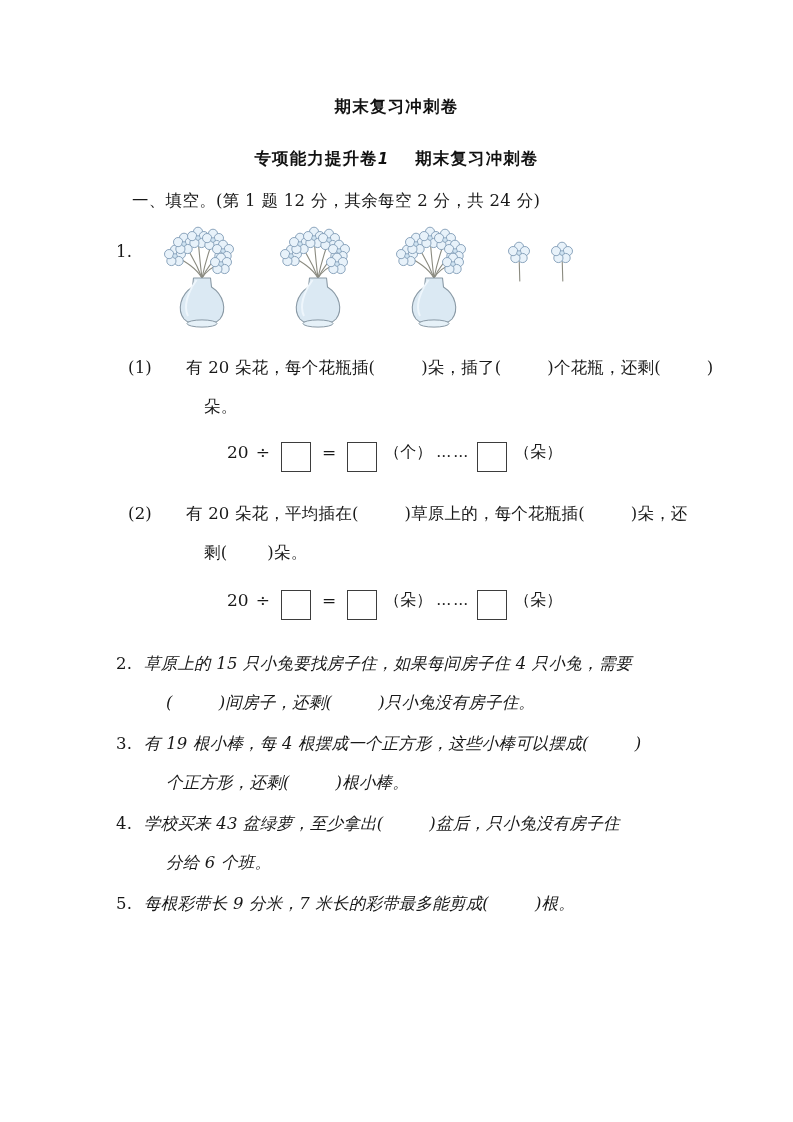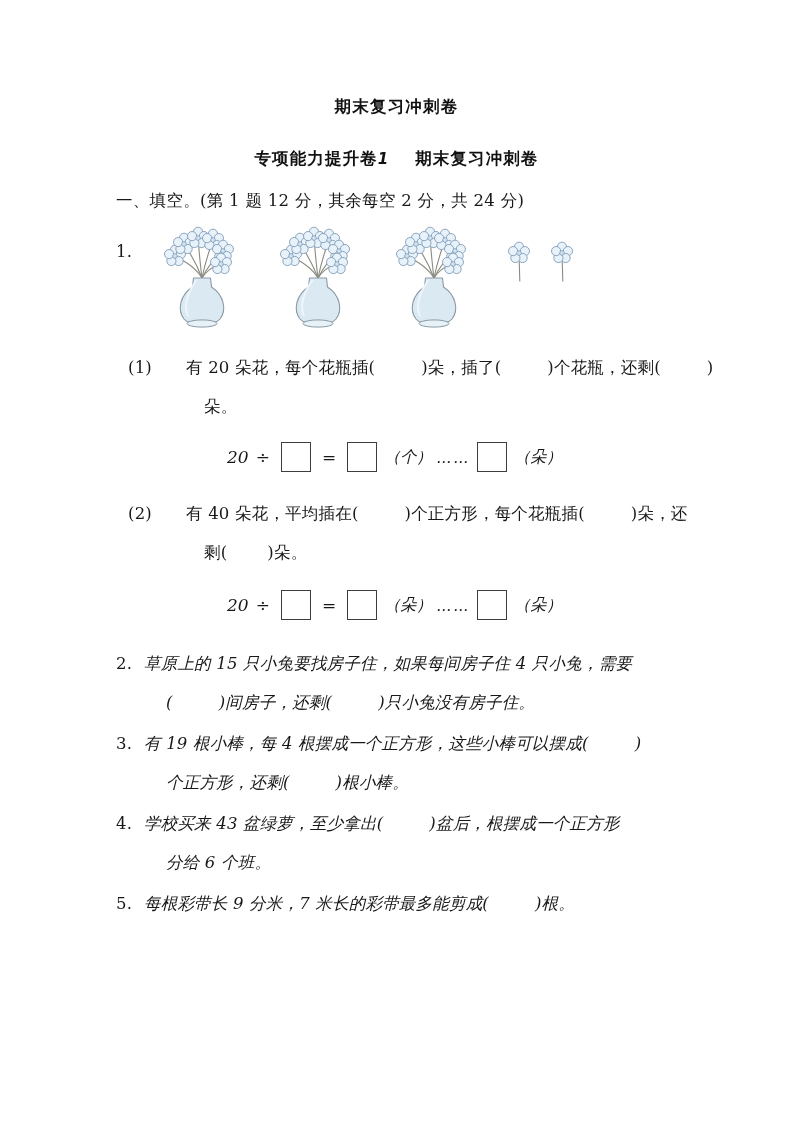--- a/index.html
+++ b/index.html
@@ -49,21 +49,21 @@
   }
   .doc-subtitle .gap { display: inline-block; width: 26px; }
   .doc-subtitle .idx {
     font-style: italic;
     font-size: 15px;
   }
 
   
   .section-head {
     position: absolute;
-    left: 116px;
+    left: 132px;
     top: 190px;
     font-size: 16.5px;
     letter-spacing: 0.3px;
     white-space: nowrap;
   }
 
   .q {
     position: absolute;
     font-size: 16.5px;
     line-height: 39px;
@@ -105,24 +105,22 @@
     display: block;
     margin-left: 30px;
   }
   .subq .body .ln { display: block; white-space: nowrap; margin-left: 28px; }
   .subq .body .ln.ind { padding-left: 18px; }
 
   
   .eq {
     position: absolute;
     display: flex;
-    align-items: center;
     font-size: 17px;
     white-space: nowrap;
-    font-style: italic;
   }
   .eq .op { margin: 0 6px; }
   .eq .lit { margin: 0 1px; }
   .eq .box {
     display: inline-block;
     width: 28px;
     height: 28px;
     border: 1.3px solid #3d3d3d;
     background: #fff;
     margin: 0 5px;
@@ -241,21 +239,21 @@
     <span class="box"></span>
     <span class="unit">（个）</span>
     <span class="dots">……</span>
     <span class="box"></span>
     <span class="unit">（朵）</span>
   </div>
 
   <div class="subq" style="left:128px; top:494px;">
     <span class="lbl">(2)</span>
     <span class="body">
-      <span class="ln"><span>有 40 朵花，平均插在(</span><span class="blank"></span><span>)个正方形，每个花瓶插(</span><span class="blank"></span><span>)朵，还</span></span>
+      <span class="ln"><span>有 20 朵花，平均插在(</span><span class="blank"></span><span>)草原上的，每个花瓶插(</span><span class="blank"></span><span>)朵，还</span></span>
       <span class="ln ind"><span>剩(</span><span class="blank sm"></span><span>)朵。</span></span>
     </span>
   </div>
 
   <div class="eq" style="left:226px; top:590px;">
     <span class="lit">20</span>
     <span class="op">÷</span>
     <span class="box"></span>
     <span class="op">=</span>
     <span class="box"></span>
@@ -277,21 +275,21 @@
     <span class="num">3.</span>
     <span class="body">
       <span class="ln"><span>有 19 根小棒，每 4 根摆成一个正方形，这些小棒可以摆成(</span><span class="blank"></span><span>)</span></span>
       <span class="ln ind"><span>个正方形，还剩(</span><span class="blank"></span><span>)根小棒。</span></span>
     </span>
   </div>
 
   <div class="q" style="left:116px; top:804px;">
     <span class="num">4.</span>
     <span class="body">
-      <span class="ln"><span>学校买来 43 盆绿萝，至少拿出(</span><span class="blank"></span><span>)盆后，根摆成一个正方形</span></span>
+      <span class="ln"><span>学校买来 43 盆绿萝，至少拿出(</span><span class="blank"></span><span>)盆后，只小兔没有房子住</span></span>
       <span class="ln ind">分给 6 个班。</span>
     </span>
   </div>
 
   <div class="q" style="left:116px; top:884px;">
     <span class="num">5.</span>
     <span class="body">
       <span class="ln"><span>每根彩带长 9 分米，7 米长的彩带最多能剪成(</span><span class="blank"></span><span>)根。</span></span>
     </span>
   </div>

